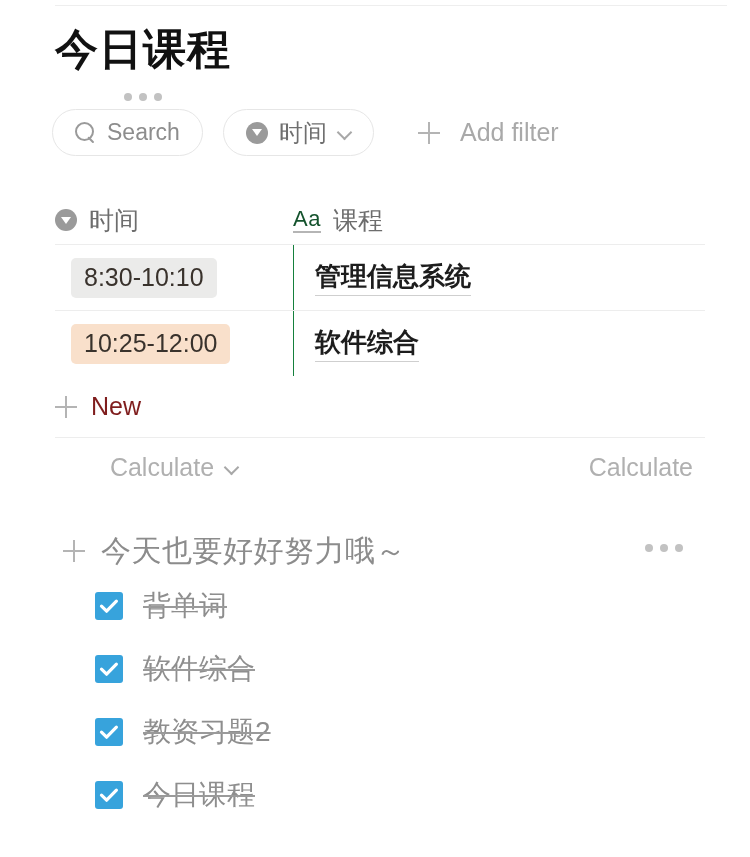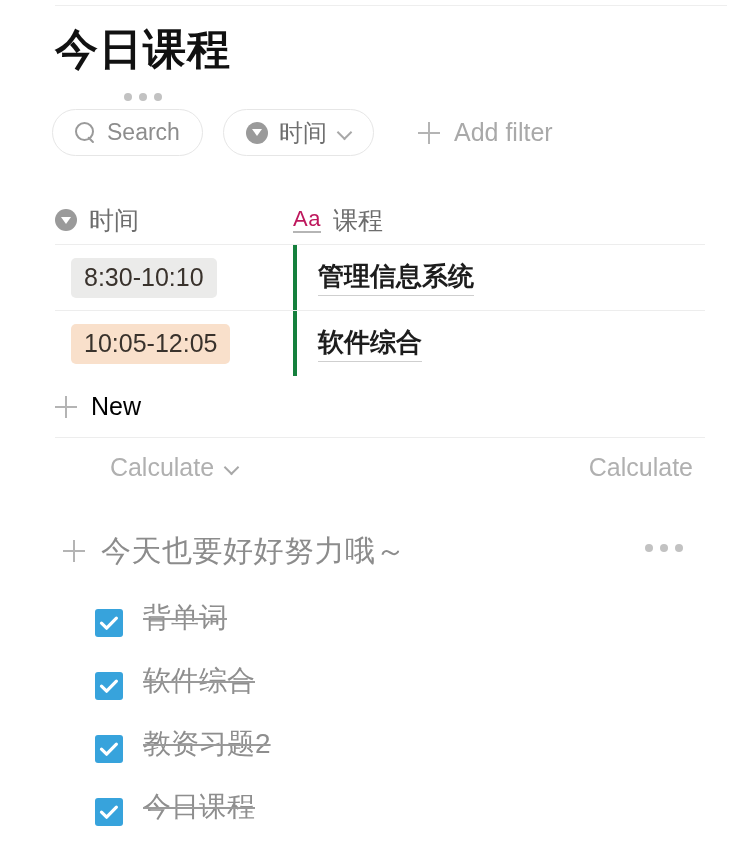--- a/index.html
+++ b/index.html
@@ -73,91 +73,91 @@
   }
   .chev::after {
     content: ""; position: absolute; left: 1px; top: 1px;
     width: 9px; height: 9px;
     border-right: 2px solid #a8a8a8; border-bottom: 2px solid #a8a8a8;
     transform: rotate(45deg);
   }
 
   .add-filter {
     position: absolute; left: 418px; top: 118px;
-    display: flex; align-items: center; gap: 14px;
+    display: flex; align-items: center; gap: 20px;
   }
   .plus {
     position: relative; display: block; width: 22px; height: 22px;
   }
   .plus::before, .plus::after {
     content: ""; position: absolute; background: #b4b4b4;
   }
   .plus::before { left: 0; top: 10px; width: 22px; height: 2px; }
   .plus::after { left: 10px; top: 0; width: 2px; height: 22px; }
   .add-filter-label { font-size: 25px; color: #a9a9a9; }
 
   
   .table { position: absolute; left: 55px; top: 196px; width: 650px; }
 
   .thead { display: flex; align-items: center; height: 48px; }
   .th { display: flex; align-items: center; gap: 12px; }
   .th-time { width: 238px; }
   .th-label { font-size: 25px; color: #6d6d6d; }
 
   .icon-aa {
-    font-size: 22px; color: #be185d; letter-spacing: 0.5px;
+    font-size: 22px; color: #14532d; letter-spacing: 0.5px;
     border-bottom: 2px solid #b5b5b5; line-height: 1.05;
     font-family: "Liberation Sans", sans-serif;
   }
 
   .trow {
     display: flex; align-items: center; height: 66px;
     border-top: 1px solid #ededed;
   }
   .trow:last-of-type { border-bottom: 1px solid #ededed; }
   .cell-time { width: 238px; display: flex; align-items: center; padding-left: 16px; }
   .cell-course {
     flex: 1; display: flex; align-items: center;
-    border-left: 4px solid #15803d; height: 100%; padding-left: 21px; text-align: center;
+    border-left: 1px solid #15803d; height: 100%; padding-left: 21px; text-align: center;
   }
   .tag {
     display: inline-block; padding: 4px 13px 6px; border-radius: 5px;
     font-size: 25px; color: #39322c; line-height: 1.2;
   }
   .course-name {
     font-size: 26px; font-weight: 700; color: #1d1d1d;
     border-bottom: 1.5px solid #cfcfcf; padding-bottom: 1px;
   }
 
   .new-row {
     display: flex; align-items: center; gap: 14px;
     height: 62px; border-bottom: 1px solid #ededed;
   }
-  .new-label { font-size: 25px; color: #000000; }
+  .new-label { font-size: 25px; color: #7f1d1d; }
 
   .calc-row {
     display: flex; align-items: center; height: 58px;
   }
   .calc-left {
     width: 238px; display: flex; align-items: center; justify-content: center; gap: 11px;
   }
   .calc-right { flex: 1; display: flex; align-items: center; justify-content: flex-end; padding-right: 12px; }
   .calc-label { font-size: 25px; color: #b0b0b0; }
 
   
   .todo { position: absolute; left: 63px; top: 528px; width: 650px; }
   .todo-head {
     display: flex; align-items: center; height: 46px; position: relative;
   }
   .todo-head .plus { margin-right: 16px; }
   .todo-title { font-size: 30px; color: #8c8c8c; letter-spacing: 0.5px; }
   .todo-head .dots { position: absolute; right: 30px; top: 16px; }
 
   .todo-item {
-    display: flex; align-items: flex-end; gap: 20px; height: 63px; padding-left: 32px;
+    display: flex; align-items: center; gap: 20px; height: 63px; padding-left: 32px;
   }
   .cbox {
     width: 28px; height: 28px; border-radius: 3px;
     display: flex; align-items: center; justify-content: center; flex: none;
   }
   .cbox svg { display: block; }
   .todo-text {
     font-size: 28px; color: #8e8e8e; position: relative;
     text-decoration: line-through; text-decoration-color: #9a9a9a;
     text-decoration-thickness: 1.5px;
@@ -218,21 +218,21 @@
       <div class="cell-time">
         <span class="tag" id="tag0" style="background: rgb(235, 235, 234);">8:30-10:10</span>
       </div>
       <div class="cell-course">
         <span class="course-name">管理信息系统</span>
       </div>
     </div>
 
     <div class="trow">
       <div class="cell-time">
-        <span class="tag" id="tag1" style="background: rgb(249, 224, 203);">10:05-12:05</span>
+        <span class="tag" id="tag1" style="background: rgb(249, 224, 203);">10:25-12:00</span>
       </div>
       <div class="cell-course">
         <span class="course-name">软件综合</span>
       </div>
     </div>
 
     <div class="new-row">
       <span class="plus"></span>
       <span class="new-label">New</span>
     </div>

